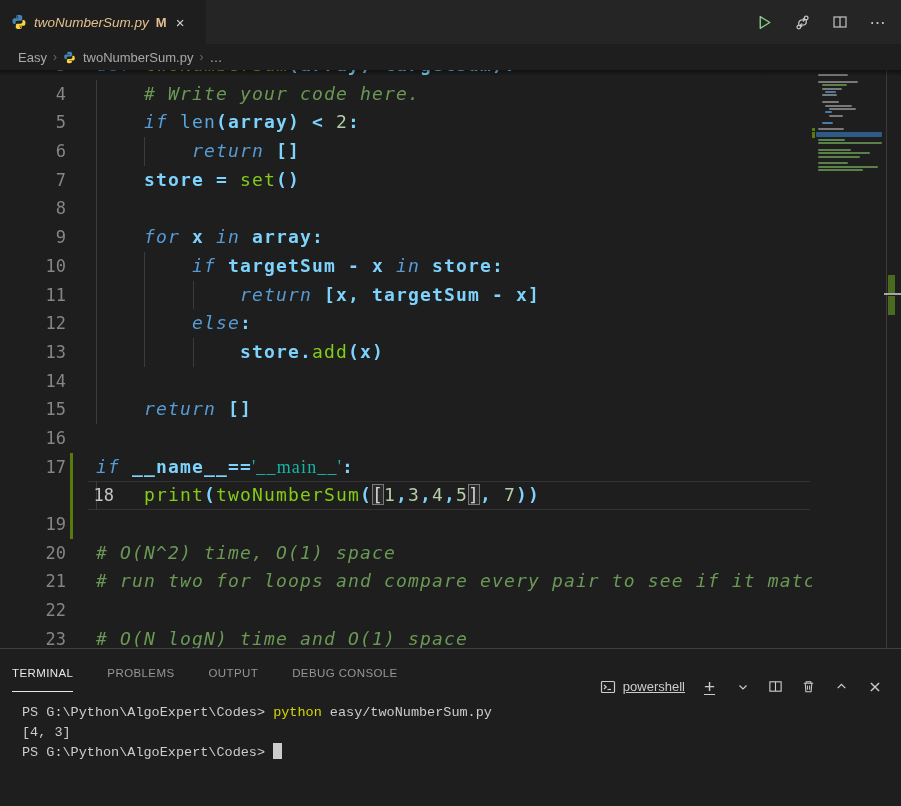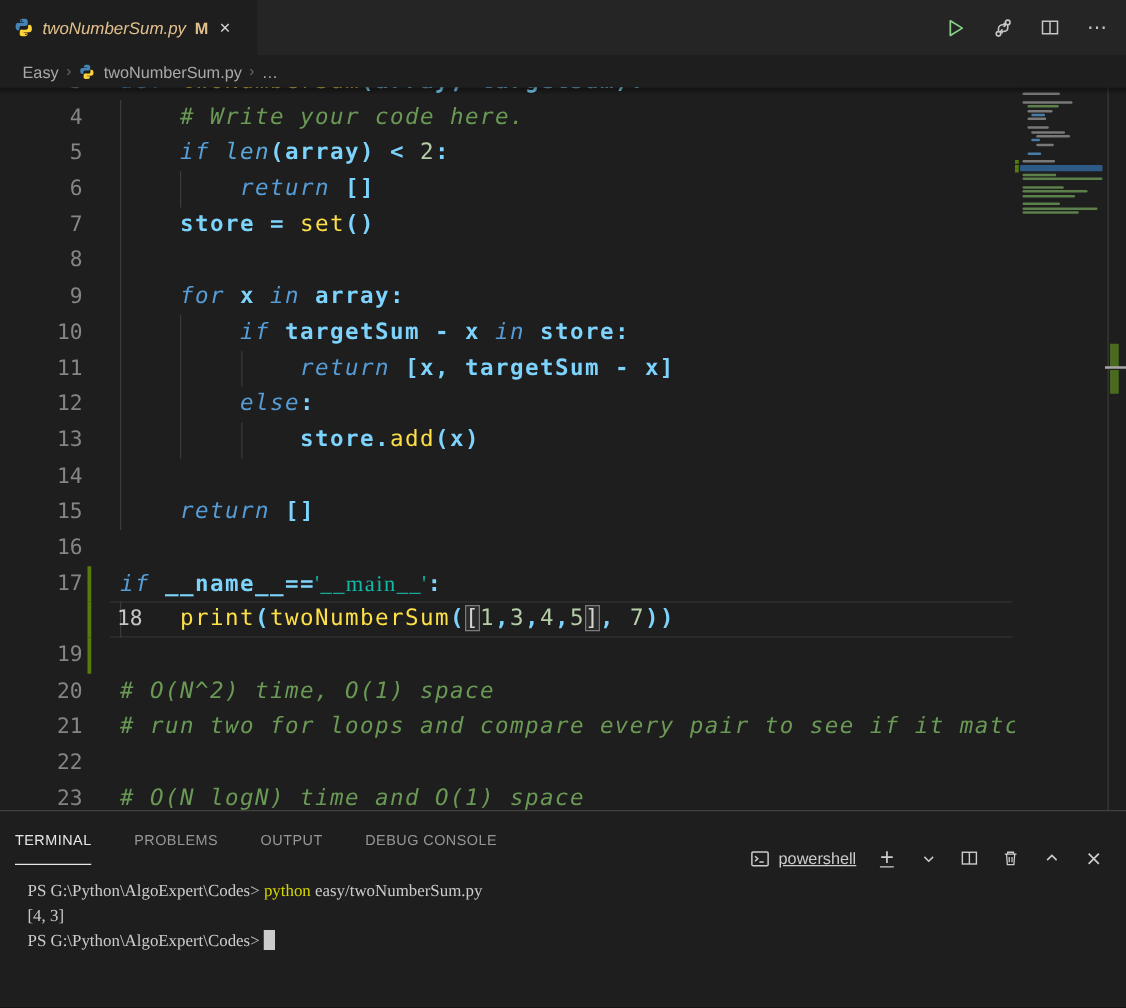--- a/index.html
+++ b/index.html
@@ -35,22 +35,22 @@
   .row .guide{position:absolute;top:0;width:1px;height:28.7px;background:#3b3b3b;}
   .row .codeline{position:absolute;left:96px;top:0;white-space:pre;
            font-family:"DejaVu Sans Mono",monospace;font-size:18px;line-height:28.7px;
            letter-spacing:1.16px;color:#d4d4d4;}
   .row .linehl{position:absolute;left:88px;right:2px;top:0;height:26.7px;
            border-top:1px solid #323232;border-bottom:1px solid #323232;}
   .tok-k{color:#569cd6;font-style:italic;}
   .tok-c{color:#6a9955;font-style:italic;}
   .tok-s{color:#14b8a6;font-family:Liberation Serif, serif;}
   .tok-n{color:#b5cea8;}
-  .tok-f{color:#fde047;}
-  .tok-b{color:#5ba7d9;font-style:italic;}
+  .tok-f{color:#84cc16;}
+  .tok-b{color:#5ba7d9;}
   .tok-t{color:#7dd3fc;font-weight:bold;}
   .tok-x{color:#d4d4d4;outline:1px solid #7a7a7a;outline-offset:-1px;background:rgba(120,120,120,.15);}
 
   
   .minimap{position:absolute;left:812px;top:0;width:74px;height:578px;background:#1e1e1e;}
   .mrow{position:absolute;height:2px;border-radius:1px;}
   .mrow.w{background:rgba(212,212,212,.5);}
   .mrow.b{background:rgba(86,156,214,.75);}
   .mrow.g{background:rgba(106,153,85,.8);}
   .mrow.sel{background:#2d5a86;height:5px;}
@@ -62,21 +62,21 @@
   
   .panel{position:absolute;left:0;top:648px;width:901px;height:158px;background:#1e1e1e;border-top:1px solid #404040;box-sizing:border-box;}
   .panel-header{position:absolute;left:0;top:0;width:901px;height:46px;display:flex;align-items:center;}
   .ptabs{display:flex;align-items:center;gap:34px;padding-left:12px;}
   .ptab{font-size:11.5px;letter-spacing:.4px;color:#969696;padding:14px 0 12px 0;border-bottom:1px solid transparent;cursor:pointer;}
   .ptab.active{color:#e7e7e7;border-bottom:1px solid #e7e7e7;}
   .pactions{position:absolute;right:18px;top:0;height:46px;display:flex;align-items:flex-end;gap:16px;color:#cccccc;text-decoration:underline;}
   .shellsel{display:flex;align-items:center;gap:6px;font-size:13px;color:#cccccc;}
   .picon{width:17px;height:17px;display:flex;align-items:center;justify-content:center;color:#cccccc;}
   .plus{font-size:19px;font-weight:300;line-height:1;}
-  .term-body{position:absolute;left:22px;top:54px;font-family:Liberation Serif, serif;
+  .term-body{position:absolute;left:22px;top:54px;font-family:Liberation Mono, monospace;
              font-size:13.5px;line-height:20px;color:#cccccc;white-space:pre;}
   .tk-y{color:#d6d600;}
   .tk-p{color:#cccccc;}
   .cursor-block{display:inline-block;width:9px;height:16px;background:#cccccc;vertical-align:-3px;}
 </style>
 </head>
 <body>
 
 <div id="root">
 

